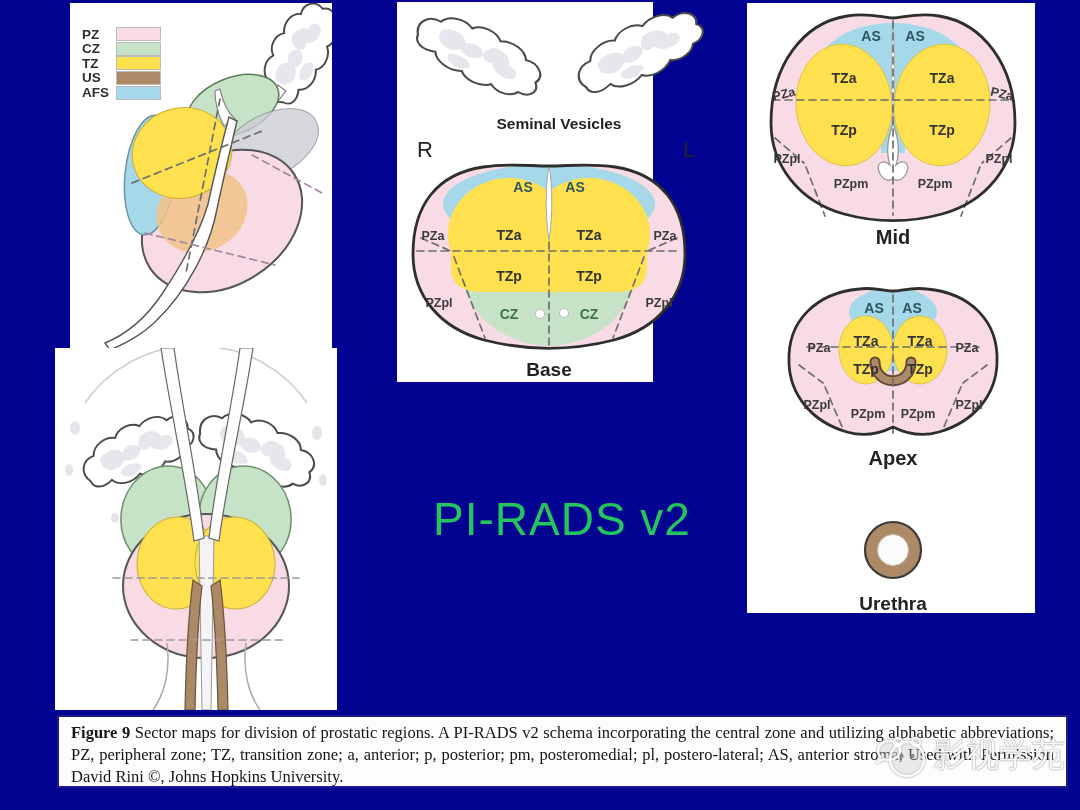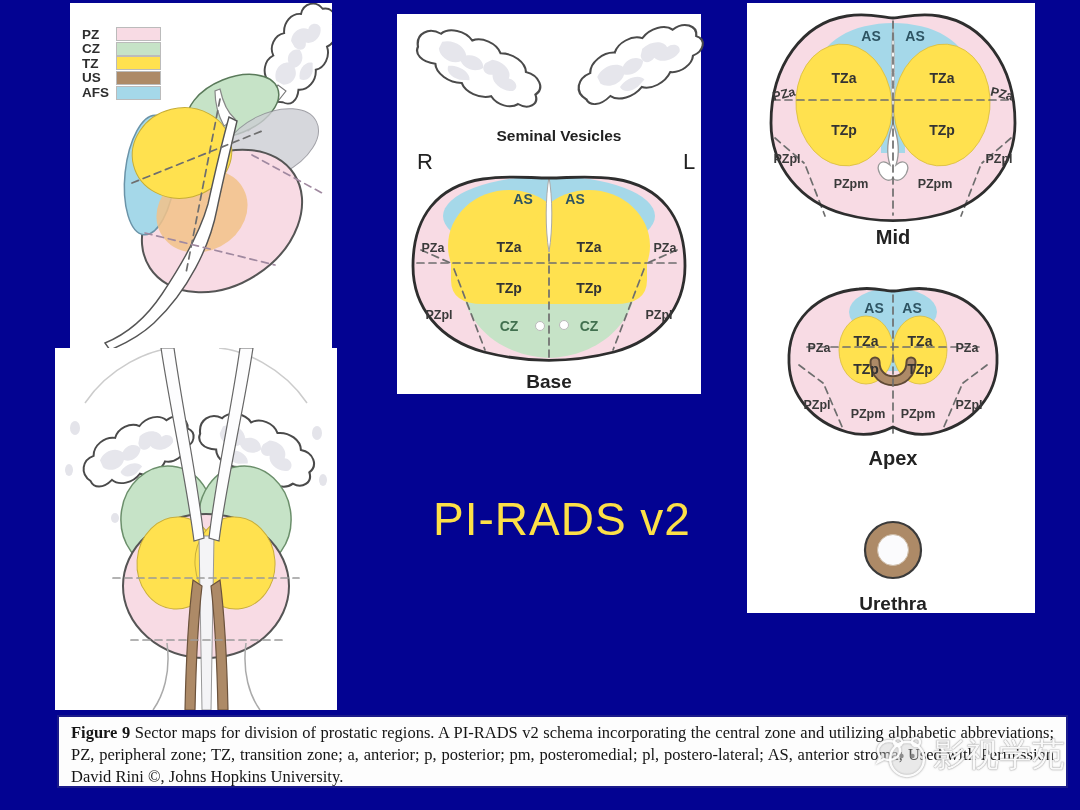--- a/index.html
+++ b/index.html
@@ -2,28 +2,28 @@
 <html style="--background: #030392; --panel: #FFFFFF; --caption-border: #1B1B8A; --pz: #F8DBE4; --cz: #C6E3C7; --tz: #FFE14F; --us: #AD8A67; --afs: #A5D8E9;"><head>
 <meta charset="utf-8">
 <style>
   html,body{margin:0;padding:0;}
   body{width:1080px;height:810px;position:relative;overflow:hidden;
        font-family:"Liberation Sans",sans-serif;background:var(--background,#030392);}
   .slide{position:absolute;inset:0;background:var(--background,#030392);text-decoration:underline;}
   .panel{position:absolute;background:#fff;}
   .panel-topleft{left:70px;top:3px;width:262px;height:345px;}
   .panel-bottomleft{left:55px;top:348px;width:282px;height:362px;}
-  .panel-center{left:397px;top:14px;width:256px;height:380px;padding-left:48px;}
+  .panel-center{left:397px;top:2px;width:256px;height:380px;}
   .panel-right{left:747px;top:3px;width:288px;height:610px;}
   .panel-caption{left:57px;top:715px;width:1011px;height:73px;background:#fdfdfd;
       border:2px solid var(--caption-border,#1b1b8a);box-sizing:border-box;
       padding:5px 12px 4px 12px;font-family:"Liberation Serif",serif;font-size:16.5px;
       line-height:1.32;color:#151515;text-align:justify;}
   .panel-caption b{font-weight:bold;}
-  .slide-title{position:absolute;left:433px;top:492px;color:#fde047;font-size:46px;
+  .slide-title{position:absolute;left:433px;top:492px;color:#22c55e;font-size:46px;
       letter-spacing:1px;font-family:"Liberation Sans",sans-serif;}
   
   .legend{position:absolute;left:12px;top:24px;}
   .legend-row{display:flex;align-items:center;height:14.6px;}
   .legend-label{width:34px;font-weight:bold;font-size:13.5px;color:#2e2e2e;line-height:1;}
   .legend-swatch{width:43px;height:12px;border:0.5px solid #bbb;}
   .sw-pz{background:var(--pz);} .sw-cz{background:var(--cz);} .sw-tz{background:var(--tz);}
   .sw-us{background:var(--us);} .sw-afs{background:var(--afs);}
   
   svg{position:absolute;left:0;top:0;}

